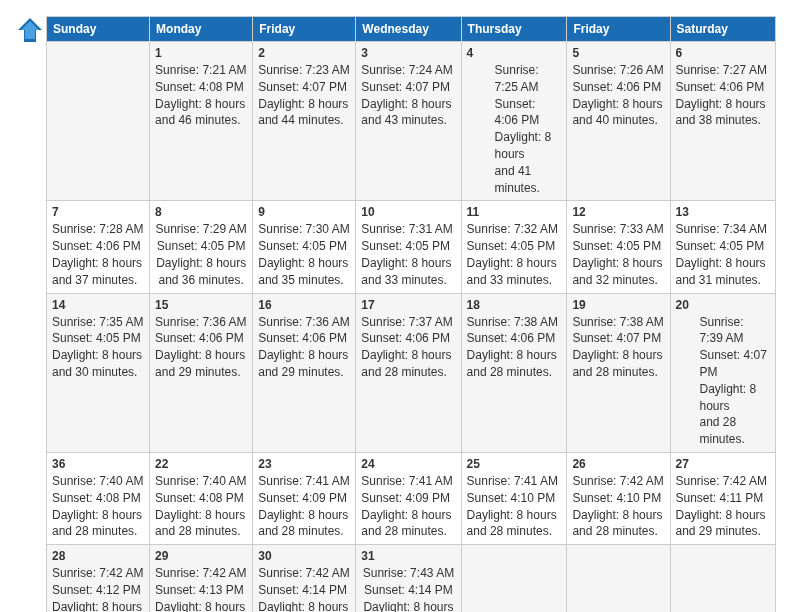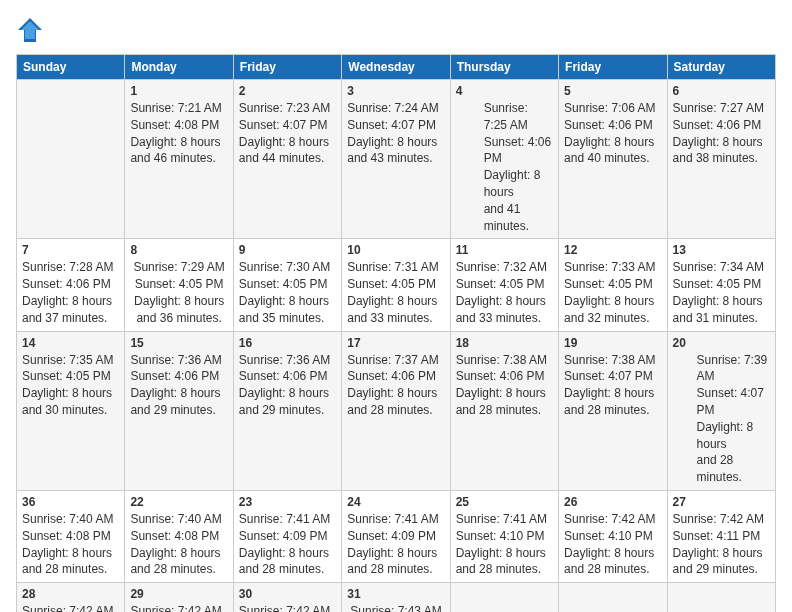--- a/index.html
+++ b/index.html
@@ -8,21 +8,21 @@
       height: 612px;
       font-family: Arial, sans-serif;
       background: #fff;
       overflow: hidden;
     }
     .container {
       width: 792px;
       height: 612px;
       padding: 16px 16px 10px 16px;
       display: flex;
-      flex-direction: column;
+      flex-direction: row;
     }
     .header {
       display: flex;
       justify-content: space-between;
       align-items: flex-start;
       margin-bottom: 10px;
     }
     .logo {
       display: flex;
       align-items: center;
@@ -162,21 +162,21 @@
           </td>
           <td>
             <span class="day-number">4</span>
             <div class="day-info" style="white-space: pre-line; margin-left: 28px;">Sunrise: 7:25 AM
 Sunset: 4:06 PM
 Daylight: 8 hours
 and 41 minutes.</div>
           </td>
           <td>
             <span class="day-number">5</span>
-            <div class="day-info" style="white-space: pre-line;">Sunrise: 7:06 AM
+            <div class="day-info" style="white-space: pre-line;">Sunrise: 7:26 AM
 Sunset: 4:06 PM
 Daylight: 8 hours
 and 40 minutes.</div>
           </td>
           <td>
             <span class="day-number">6</span>
             <div class="day-info" style="white-space: pre-line;">Sunrise: 7:27 AM
 Sunset: 4:06 PM
 Daylight: 8 hours
 and 38 minutes.</div>

